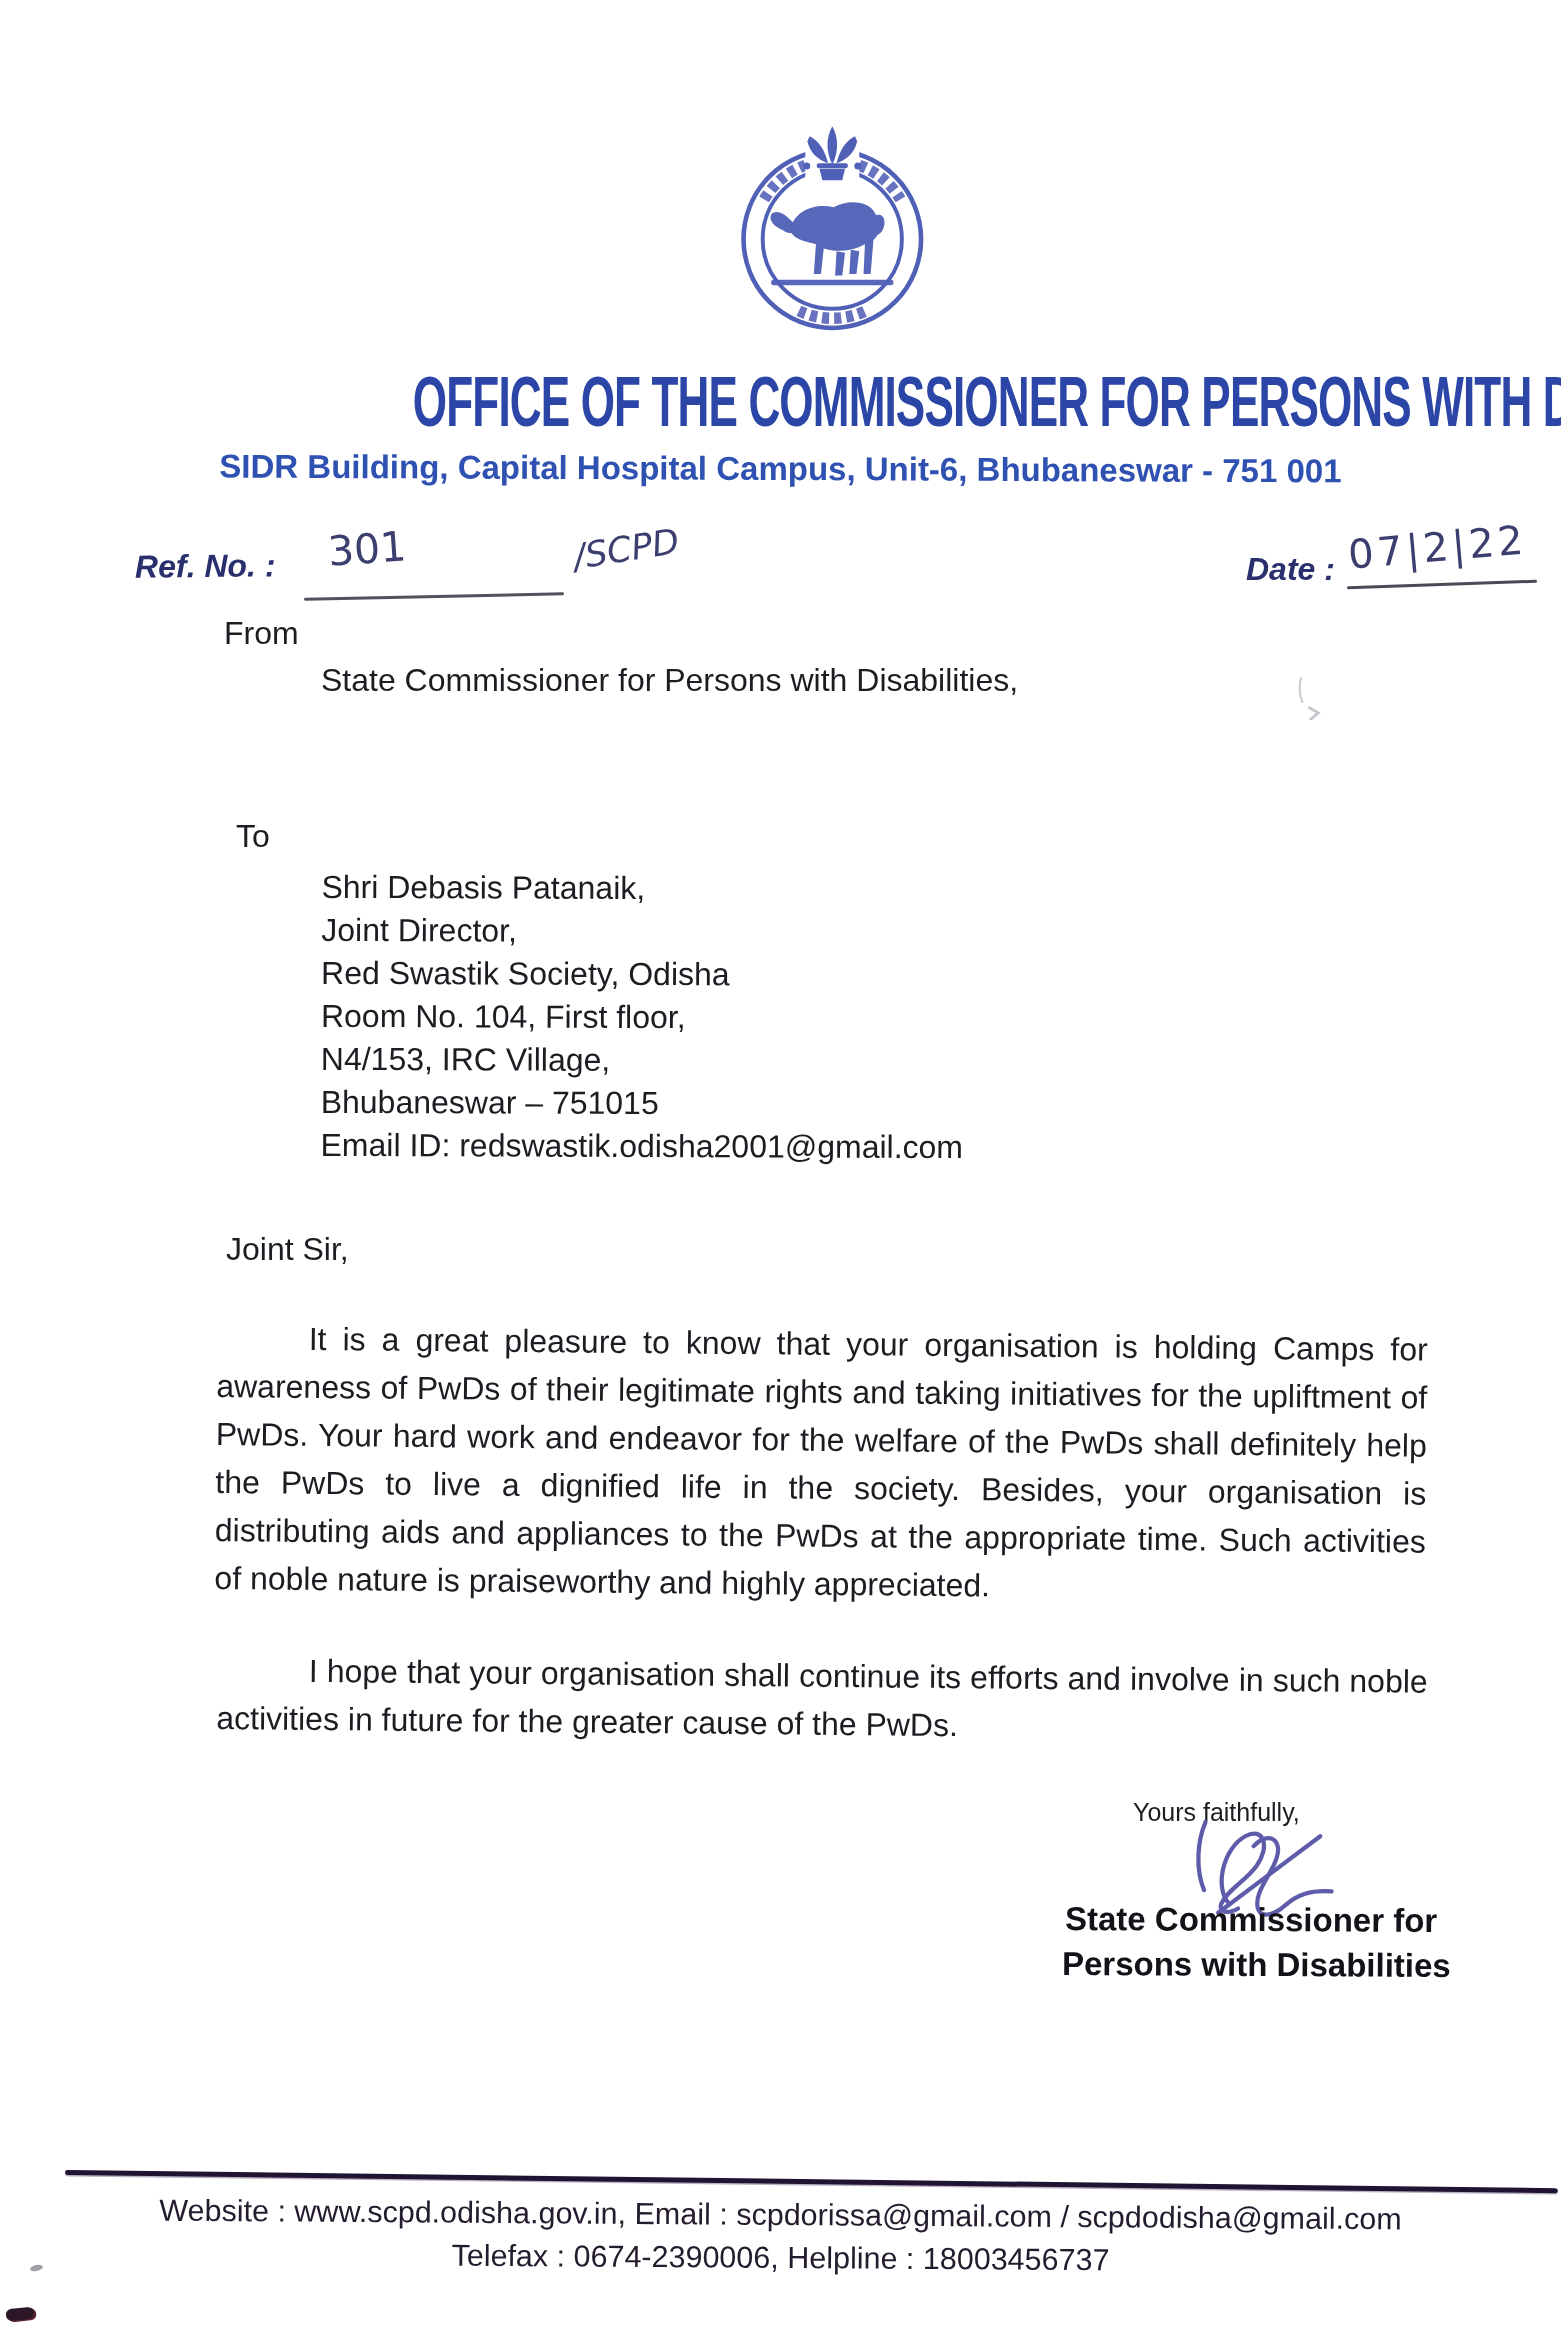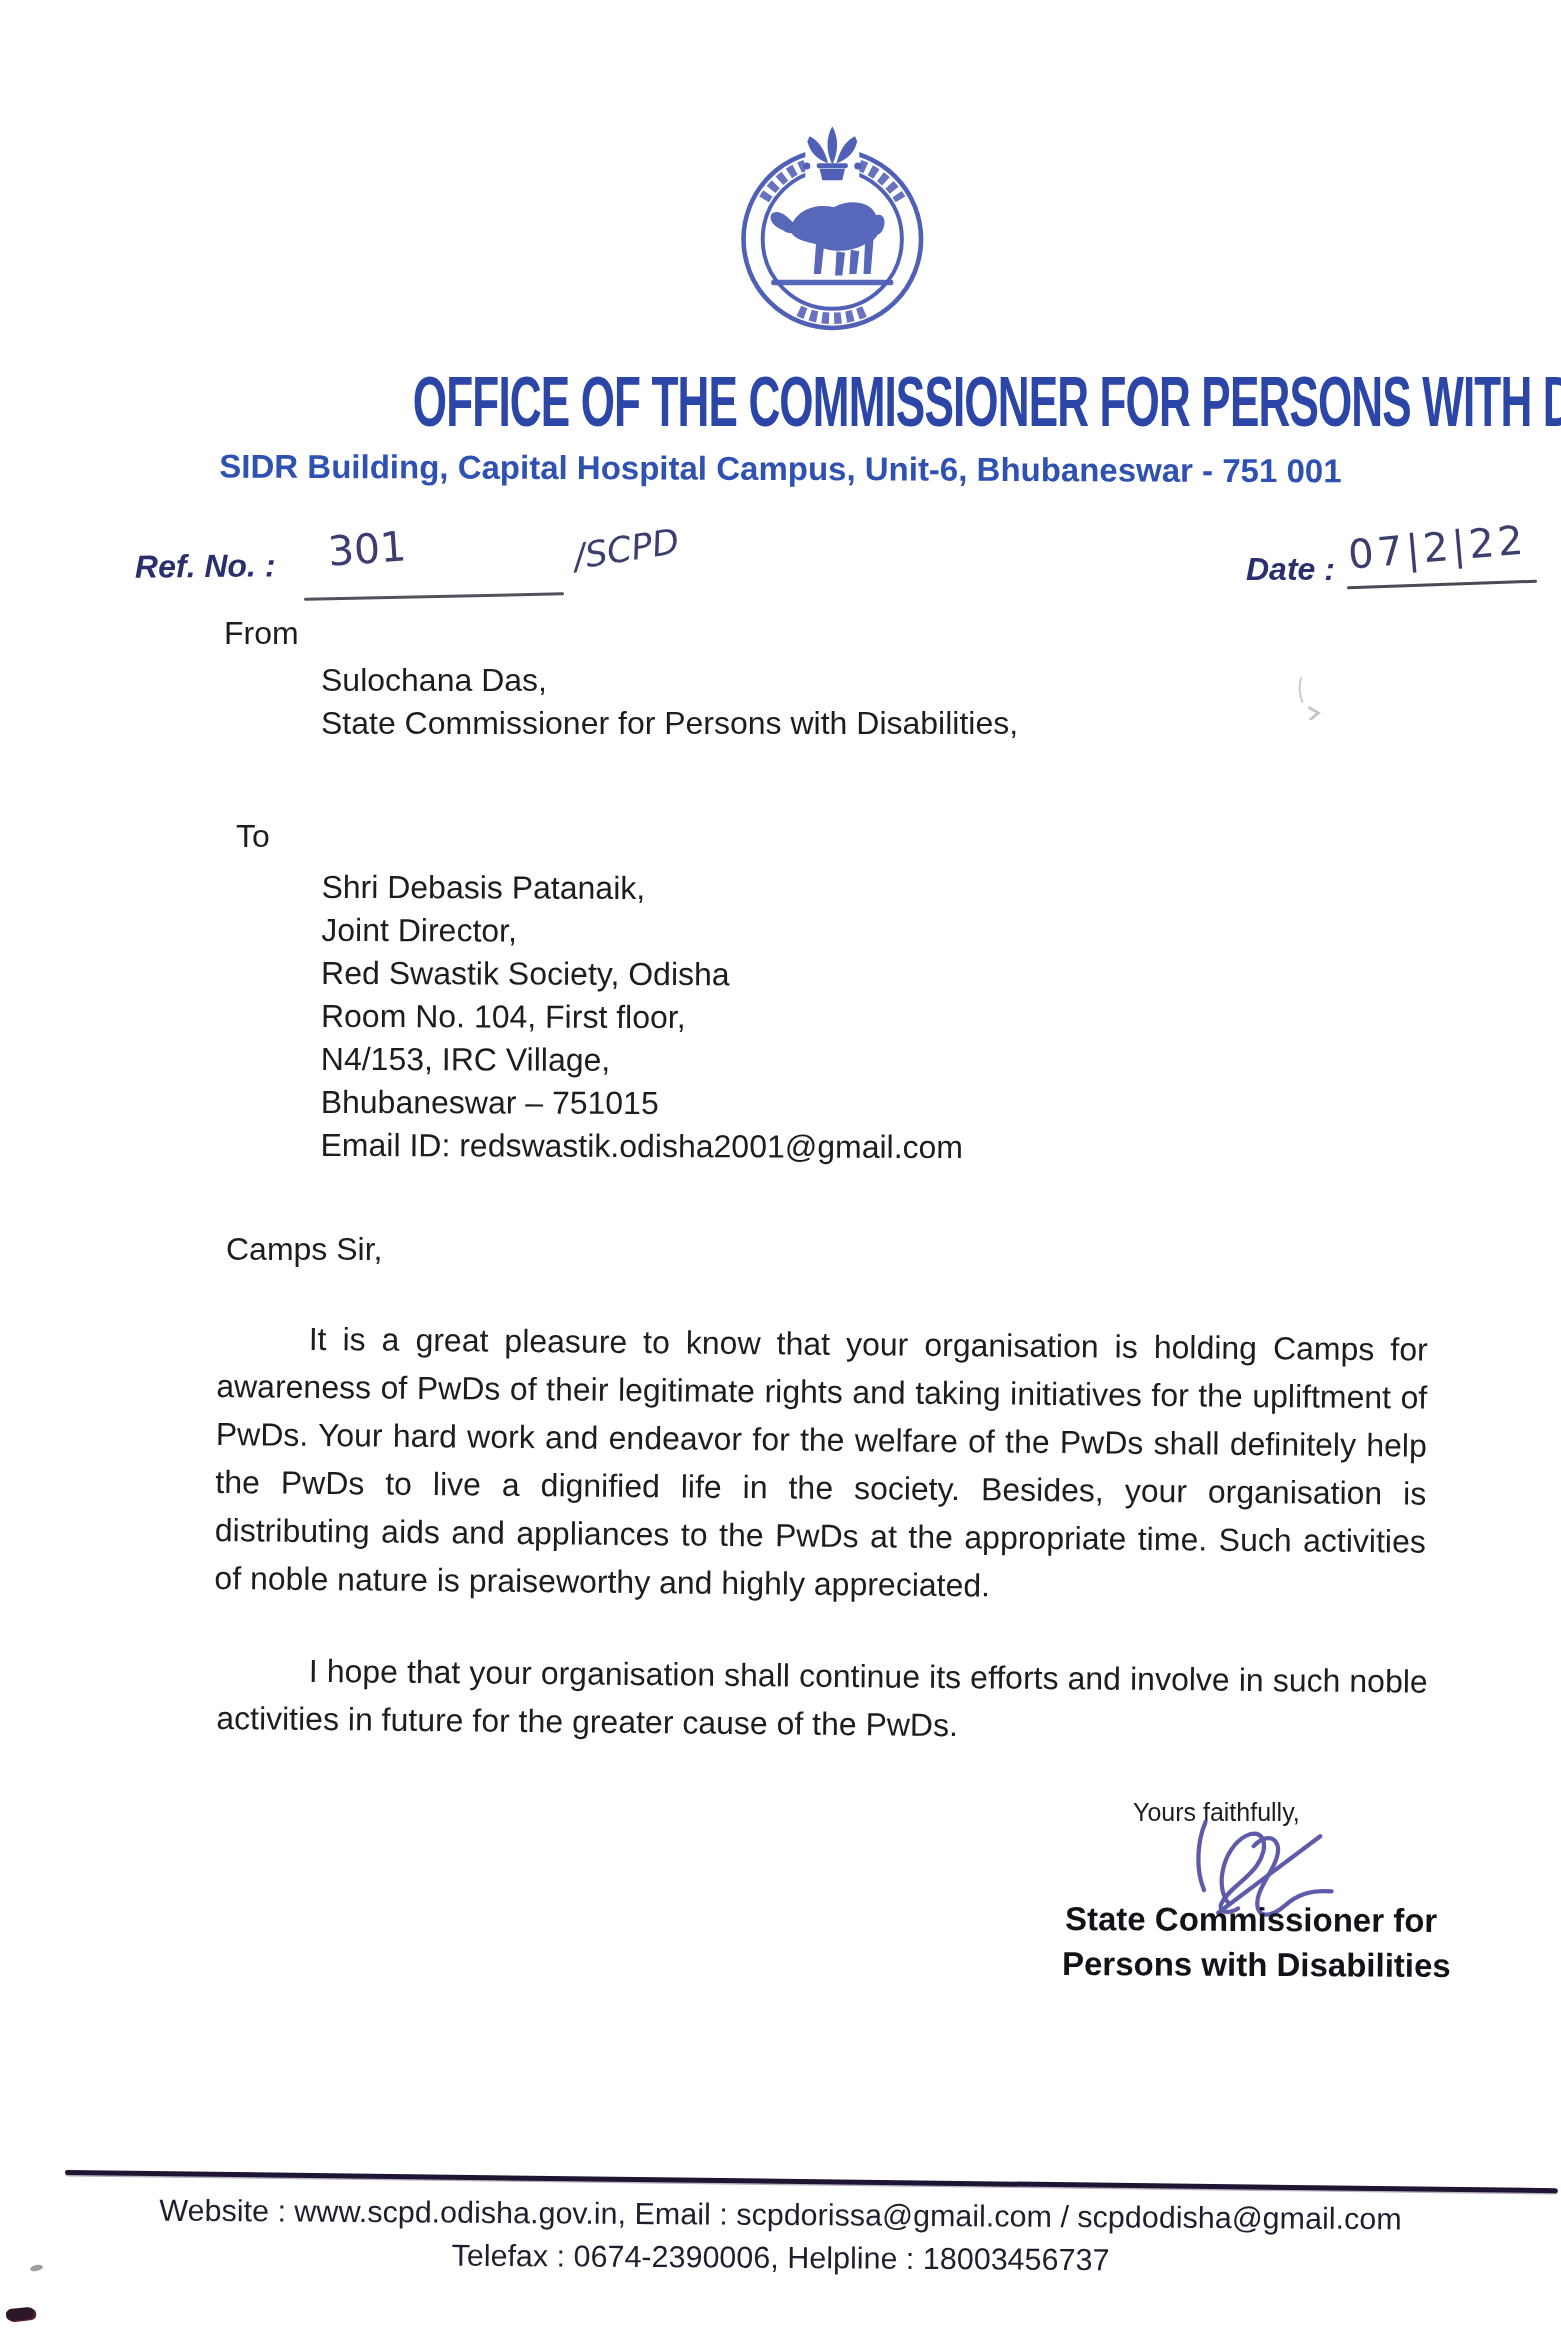--- a/index.html
+++ b/index.html
@@ -110,36 +110,35 @@
   <div class="ref-label">Ref. No. :</div>
   <div class="ref-num hand">301</div>
   <div class="ref-underline"></div>
   <div class="ref-suffix hand">/SCPD</div>
   <div class="date-label">Date :</div>
   <div class="date-value hand">07|2|22</div>
   <div class="date-underline"></div>
 
   <div class="blk-label from-label">From</div>
   <div class="blk-lines from-lines">
-    <div>Sulochana Das,</div>
     <div>State Commissioner for Persons with Disabilities,</div>
   </div>
 
   <div class="blk-label to-label">To</div>
   <div class="blk-lines to-lines">
     <div>Shri Debasis Patanaik,</div>
     <div>Joint Director,</div>
     <div>Red Swastik Society, Odisha</div>
     <div>Room No. 104, First floor,</div>
     <div>N4/153, IRC Village,</div>
     <div>Bhubaneswar – 751015</div>
     <div>Email ID: redswastik.odisha2001@gmail.com</div>
   </div>
 
-  <div class="salutation">Camps Sir,</div>
+  <div class="salutation">Joint Sir,</div>
   <div class="para para1">It is a great pleasure to know that your organisation is holding Camps for awareness of PwDs of their legitimate rights and taking initiatives for the upliftment of PwDs. Your hard work and endeavor for the welfare of the PwDs shall definitely help the PwDs to live a dignified life in the society. Besides, your organisation is distributing aids and appliances to the PwDs at the appropriate time. Such activities of noble nature is praiseworthy and highly appreciated.</div>
   <div class="para para2">I hope that your organisation shall continue its efforts and involve in such noble activities in future for the greater cause of the PwDs.</div>
 
   <div class="valediction">Yours faithfully,</div>
   <svg class="sig-svg" viewBox="0 0 240 165">
     <g stroke="#514fa3" stroke-width="6" fill="none" stroke-linecap="round" opacity="0.92">
       <path d="M36,24 C24,52 22,92 34,120"></path>
       <path d="M70,140 C48,118 60,62 92,44 C118,30 128,58 108,86 C92,108 66,120 58,140 C54,152 68,154 82,146"></path>
       <path d="M54,152 L198,44"></path>
       <path d="M104,58 C124,36 146,48 136,76 C128,100 104,124 110,146 C114,160 132,156 148,142 C166,126 184,120 214,122"></path>

